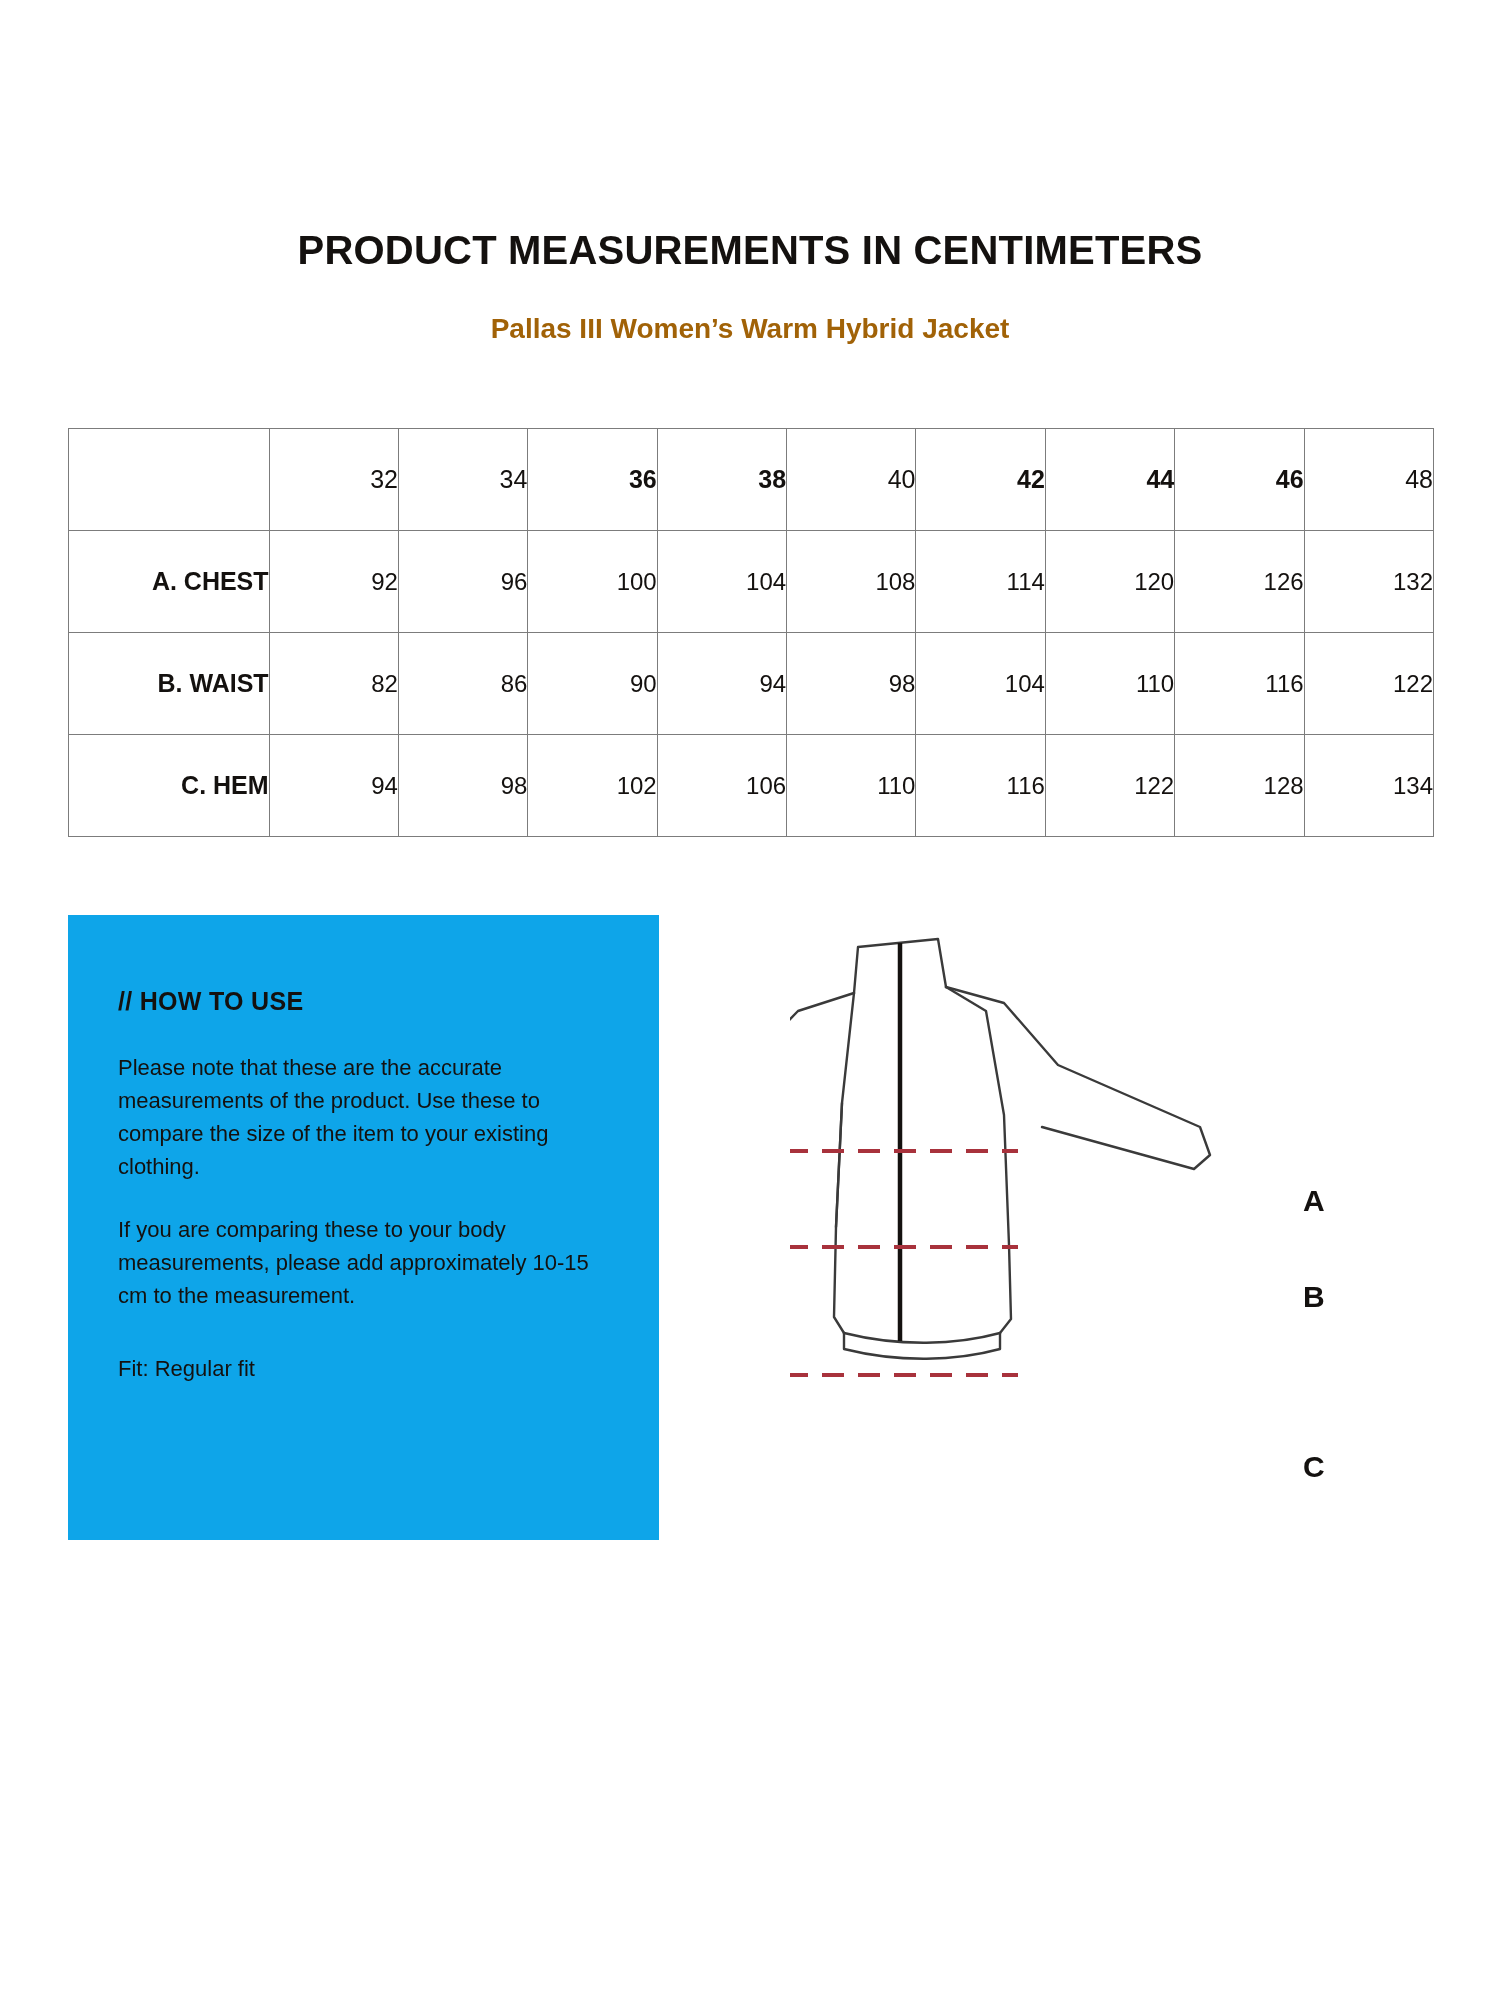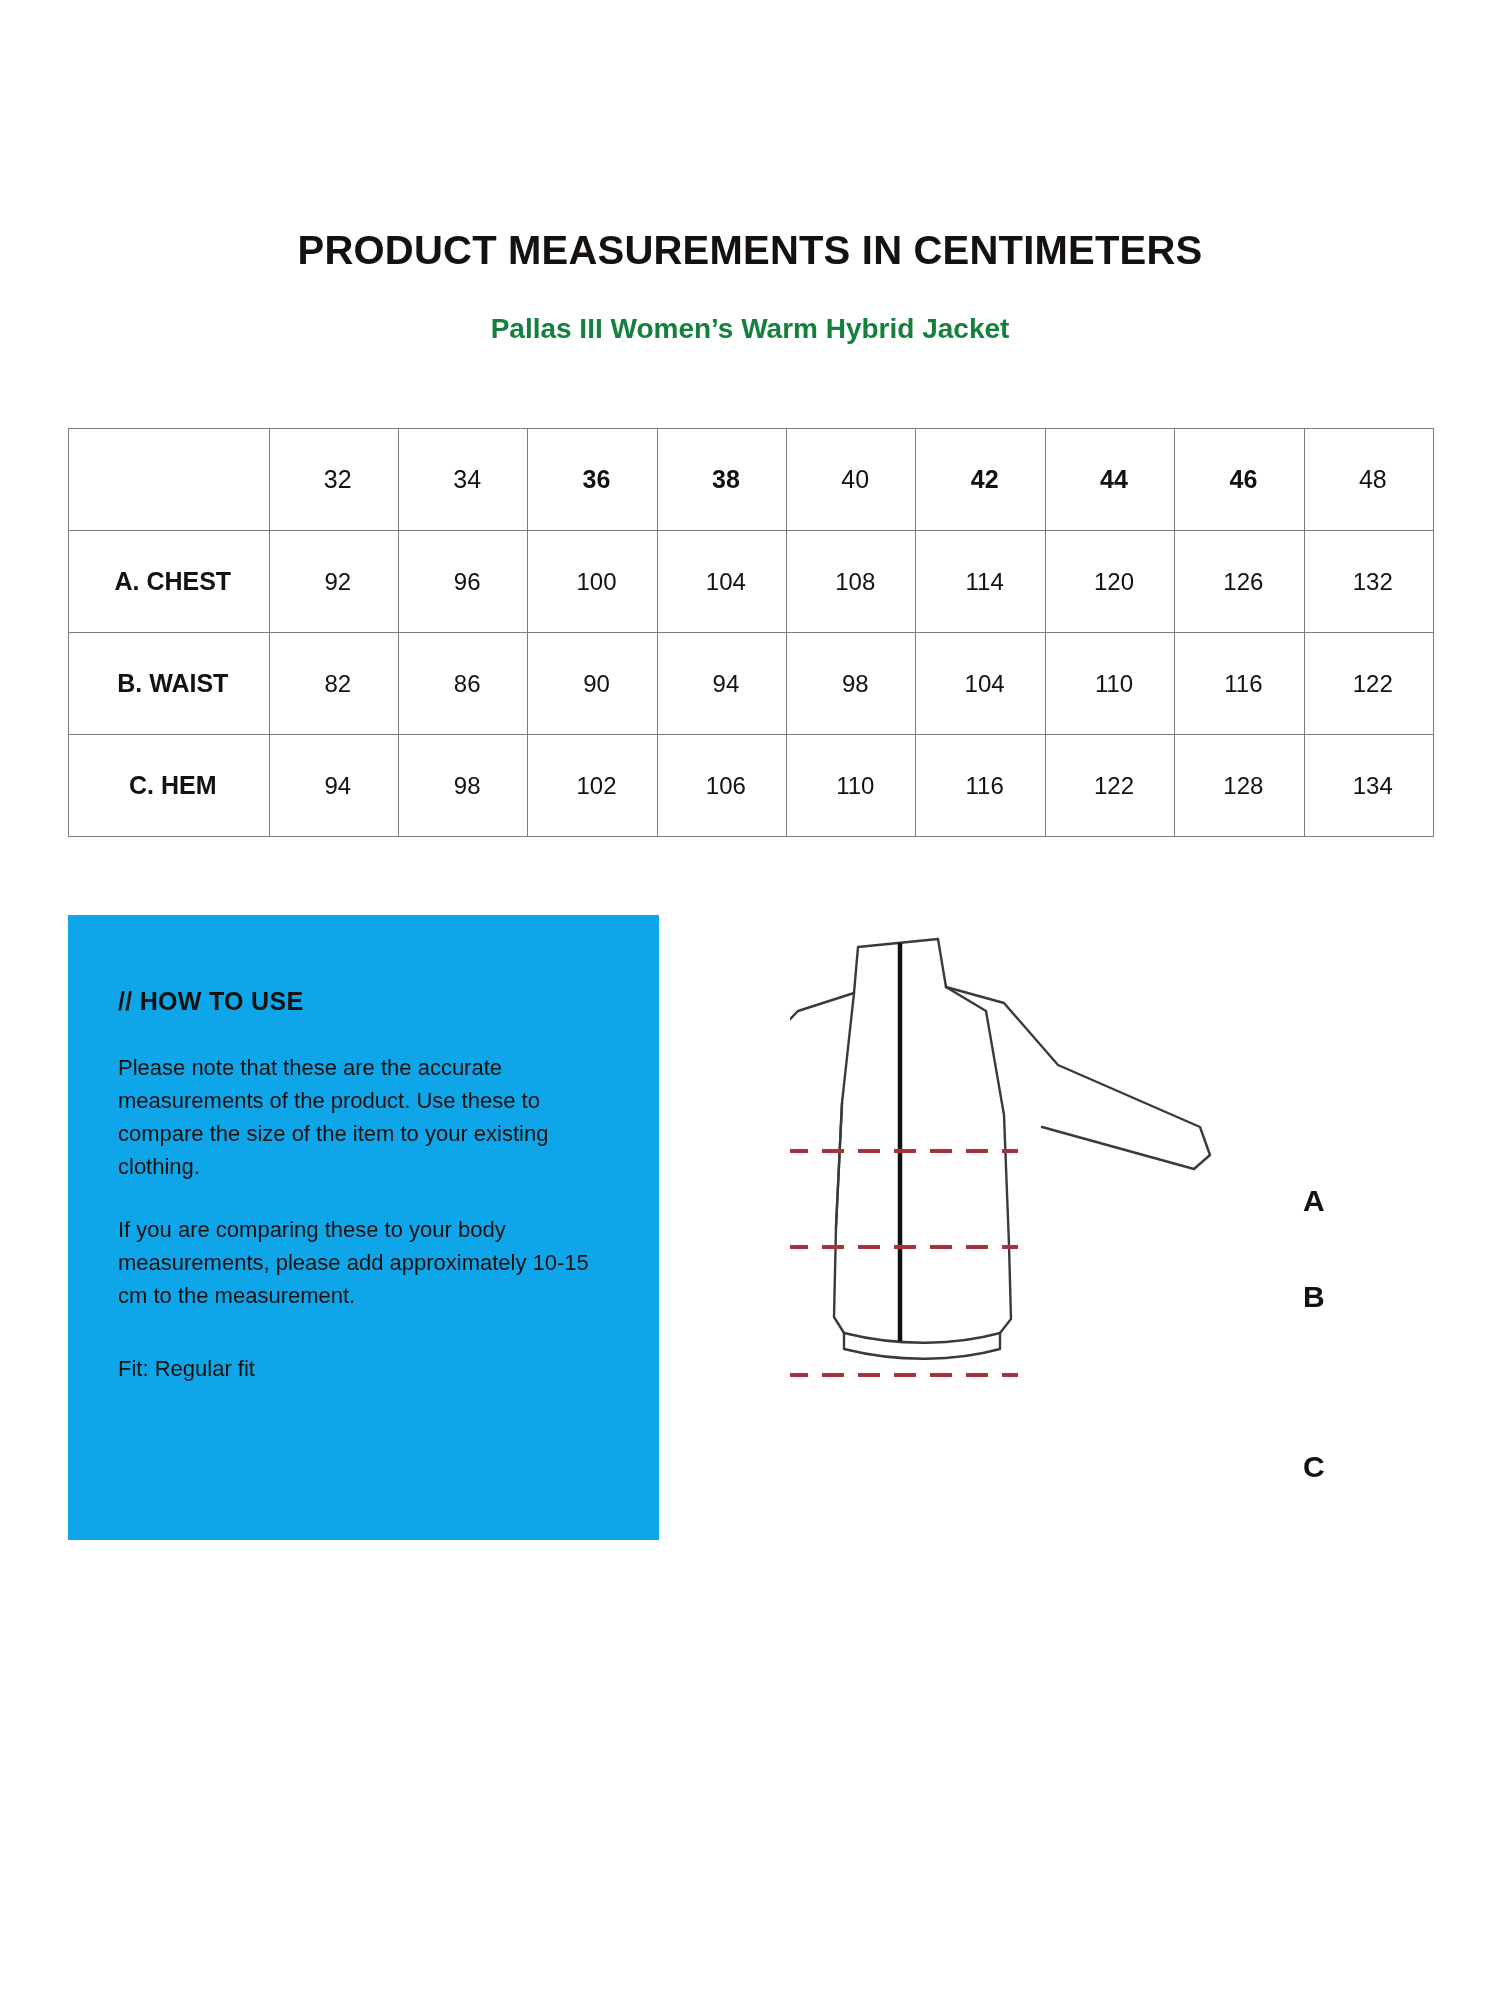--- a/index.html
+++ b/index.html
@@ -34,38 +34,38 @@
     color: #14110f;
   }
   .subtitle {
     position: absolute;
     left: 0;
     top: 313px;
     width: 1500px;
     text-align: center;
     font-size: 28px;
     font-weight: 700;
-    color: #15803d;
+    color: #a16207;
   }
   
   .size-table {
     position: absolute;
     left: 68px;
     top: 428px;
     width: 1366px;
     border-collapse: collapse;
     table-layout: fixed;
   }
   .size-table td, .size-table th {
     border: 1px solid #7c7c7c;
     height: 102px;
     font-size: 24px;
     font-weight: 400;
     color: #14110f;
-    text-align: center;
+    text-align: right;
     padding: 0 0 0 8px;
     vertical-align: middle;
     box-sizing: border-box;
     margin-top: 40px;
   }
   .size-table col.label-col { width: 200px; }
   .size-table col.size-col { width: 129px; }
   .size-table th.row-label {
     font-weight: 700;
     font-size: 25px;

